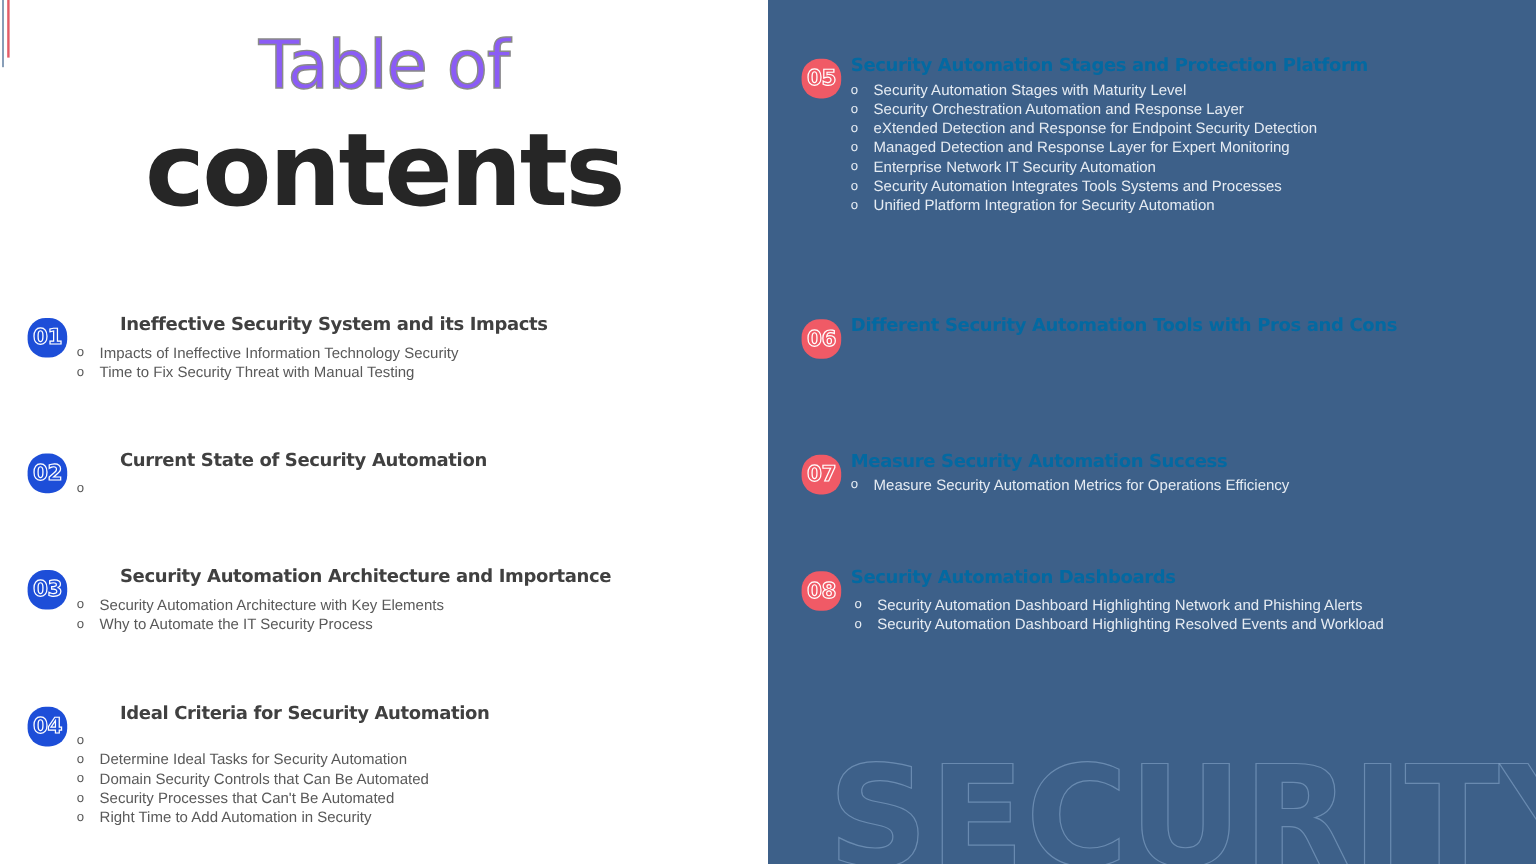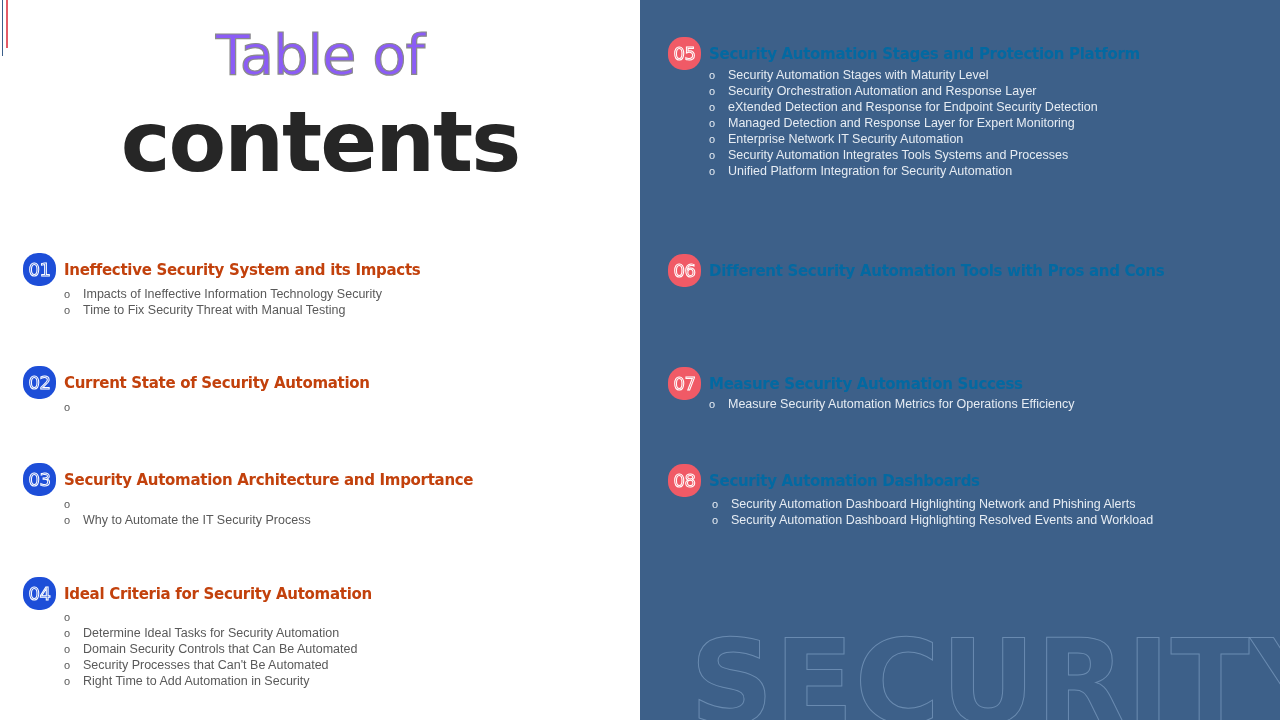--- a/index.html
+++ b/index.html
@@ -46,40 +46,40 @@
       font-family: "DejaVu Sans", sans-serif;
       font-size: 116px; font-weight: 700; line-height: 120px;
       color: transparent;
       -webkit-text-stroke: 1px rgba(160, 190, 225, 0.45);
       letter-spacing: 1px;
       white-space: nowrap;
     }
 
     .section { position: absolute; }
     .badge {
-      position: absolute; left: 0; top: 0;
+      position: absolute; left: 0; top: 12px;
       width: 33px; height: 33px; border-radius: 15px;
       display: flex; align-items: center; justify-content: center;
       font-family: "DejaVu Sans", sans-serif;
-      font-size: 18px; font-weight: 400;
+      font-size: 18px; font-weight: 700;
       color: transparent;
       -webkit-text-stroke: 1px #ffffff;
       letter-spacing: -0.5px;
     }
     .badge.blue { background: #1d4ed8; }
     .badge.red { background: #f05a66; }
 
     .sec-title {
       position: absolute; left: 41px; top: 7px;
       font-family: "DejaVu Sans", sans-serif;
       font-size: 15px; font-weight: 700; line-height: 20px;
       white-space: nowrap;
       letter-spacing: -0.3px;
     }
-    .left .sec-title { color: #c2410c; }
+    .left .sec-title { color: #404040; margin-left: 36px; }
     .right .sec-title { color: #0369a1; }
 
     .items {
       position: absolute; left: 41px; top: 33px;
       list-style: none;
     }
     .items li {
       position: relative;
       height: 16px; line-height: 16px;
       font-size: 12.5px;
@@ -122,21 +122,21 @@
     <div class="sec-title">Current State of Security Automation</div>
     <ul class="items">
       <li><span class="bullet">o</span></li>
     </ul>
   </div>
 
   <div class="section left" style="left:23px; top:463px;">
     <div class="badge blue">03</div>
     <div class="sec-title">Security Automation Architecture and Importance</div>
     <ul class="items">
-      <li><span class="bullet">o</span></li>
+      <li><span class="bullet">o</span><span>Security Automation Architecture with Key Elements</span></li>
       <li><span class="bullet">o</span><span>Why to Automate the IT  Security Process</span></li>
     </ul>
   </div>
 
   <div class="section left" style="left:23px; top:577px;">
     <div class="badge blue">04</div>
     <div class="sec-title">Ideal Criteria for Security Automation</div>
     <ul class="items" style="top:32px;">
       <li><span class="bullet">o</span></li>
       <li><span class="bullet">o</span><span>Determine  Ideal Tasks for  Security Automation</span></li>

